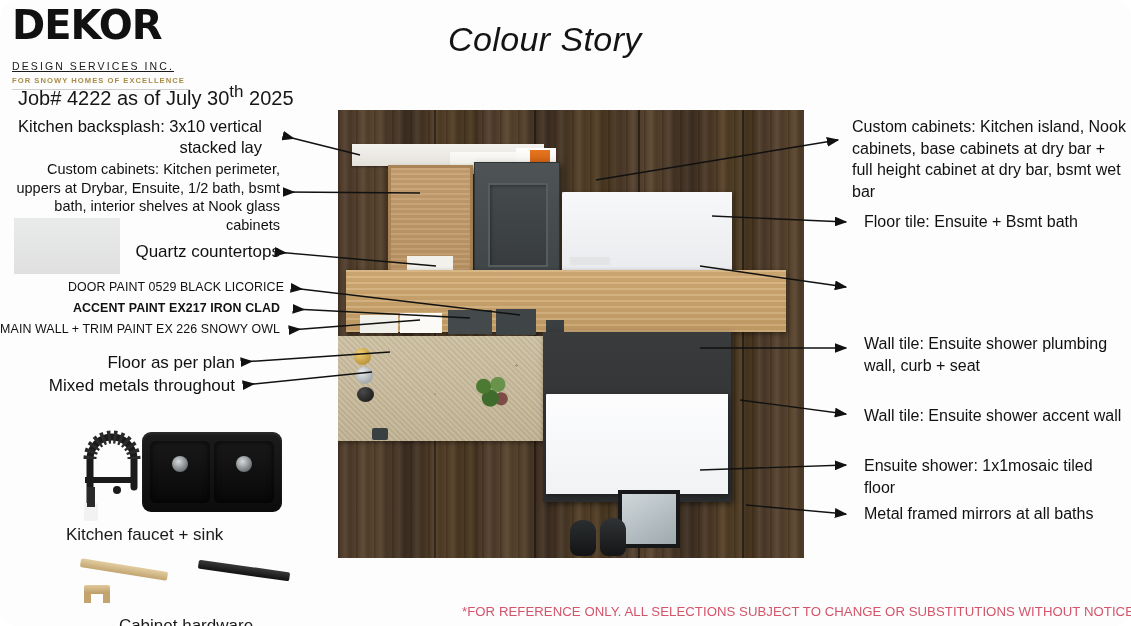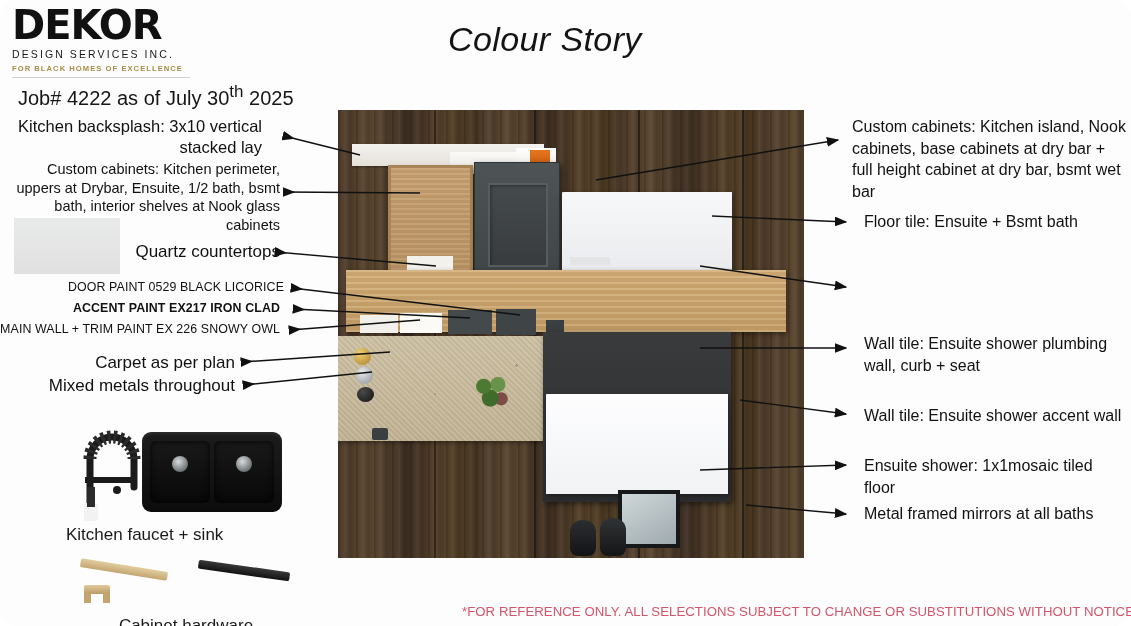--- a/index.html
+++ b/index.html
@@ -20,21 +20,22 @@
     letter-spacing: -1px;
     color: #111111;
     line-height: 42px;
   }
   .logo-sub {
     font-family: "Liberation Sans", sans-serif;
     font-size: 10.5px;
     letter-spacing: 2.1px;
     color: #1a1a1a;
     line-height: 14px;
-    margin-top: 1px;
+    margin-top: 13px;
+    text-decoration: underline;
   }
   .logo-tag {
     font-family: "Liberation Sans", sans-serif;
     font-size: 7.6px;
     font-weight: 700;
     letter-spacing: 1.05px;
     color: #a88c47;
     line-height: 11px;
     margin-top: 2px;
   }
@@ -266,21 +267,21 @@
   }
 </style>
 </head>
 <body>
 
 <div id="page">
 
   <div id="logo-block">
     <div class="logo-word">DEKOR</div>
     <div class="logo-sub">DESIGN SERVICES INC.</div>
-    <div class="logo-tag">FOR BLACK HOMES OF EXCELLENCE</div>
+    <div class="logo-tag">FOR SNOWY HOMES OF EXCELLENCE</div>
     <div class="logo-rule"></div>
   </div>
 
   <div id="title">Colour Story</div>
 
   <div id="job-line">
     <span>Job# 4222  as of July 30</span><sup>th</sup><span> 2025</span>
   </div>
 
   <div id="collage">
@@ -329,21 +330,21 @@
     <div class="sample shoe-b"></div>
   </div>
 
   <div class="ann ann-l t-backsplash">Kitchen backsplash: 3x10 vertical stacked lay</div>
   <div class="ann ann-l t-cabinets-l">Custom cabinets: Kitchen perimeter, uppers at Drybar, Ensuite, 1/2 bath, bsmt bath, interior shelves at Nook glass cabinets</div>
   <div class="quartz-swatch"></div>
   <div class="ann ann-l t-quartz">Quartz countertops</div>
   <div class="ann ann-l t-door-paint">DOOR PAINT 0529 BLACK LICORICE</div>
   <div class="ann ann-l t-accent-paint">ACCENT PAINT EX217 IRON CLAD</div>
   <div class="ann ann-l t-main-paint">MAIN WALL + TRIM PAINT EX 226 SNOWY OWL</div>
-  <div class="ann ann-l t-carpet">Carpet as per plan</div>
+  <div class="ann ann-l t-carpet">Floor as per plan</div>
   <div class="ann ann-l t-metals">Mixed metals throughout</div>
 
   <div class="ann ann-r t-custom-r">Custom cabinets: Kitchen island, Nook cabinets, base cabinets at dry bar + full height cabinet at dry bar, bsmt wet bar</div>
   <div class="ann ann-r t-floortile">Floor tile: Ensuite + Bsmt bath</div>
   <div class="ann ann-r t-walltile1">Wall tile: Ensuite shower plumbing wall, curb + seat</div>
   <div class="ann ann-r t-walltile2">Wall tile: Ensuite shower accent wall</div>
   <div class="ann ann-r t-mosaic">Ensuite shower: 1x1mosaic tiled floor</div>
   <div class="ann ann-r t-mirrors">Metal framed mirrors at all baths</div>
 
   <svg id="arrows">

